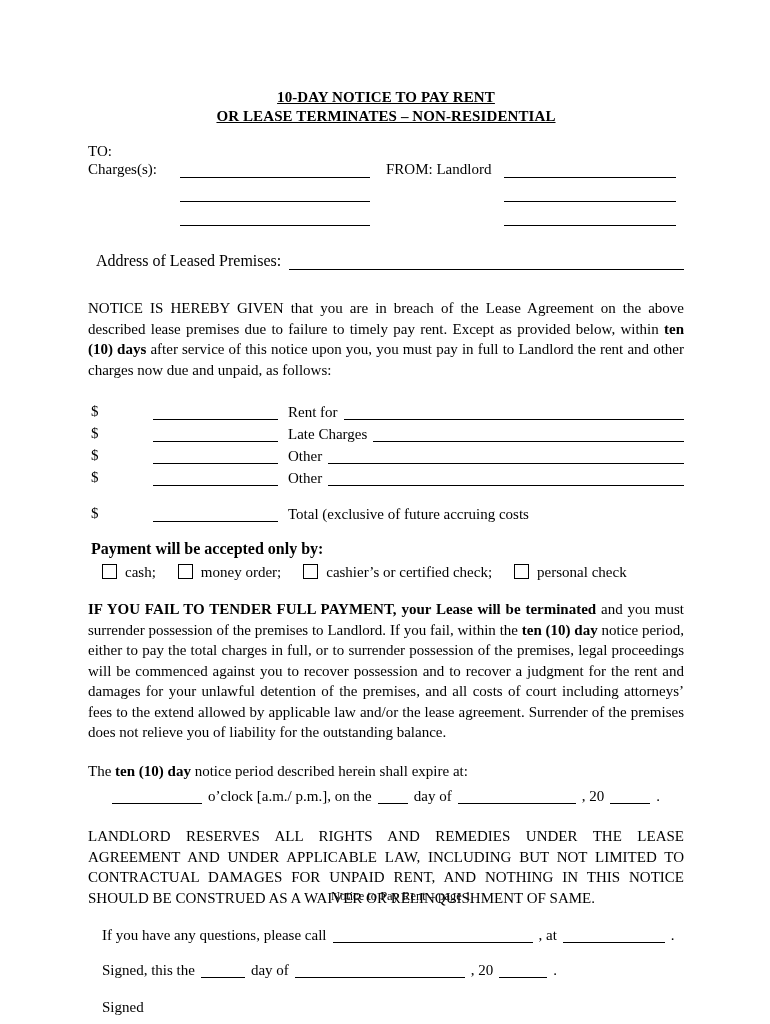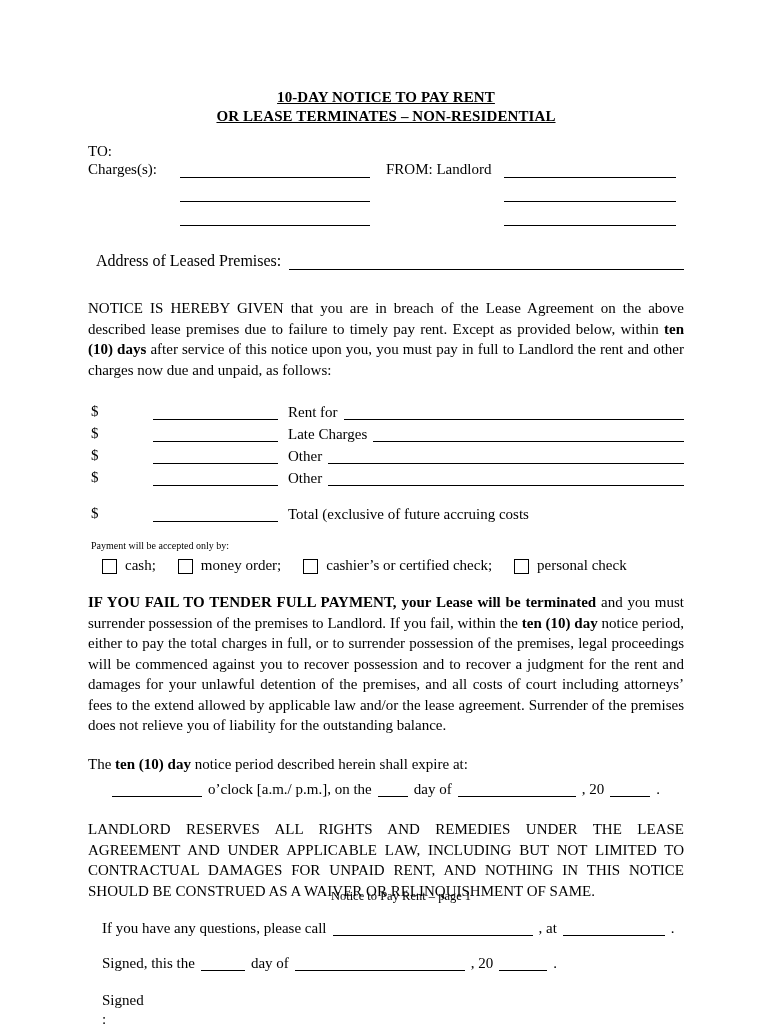--- a/index.html
+++ b/index.html
@@ -133,42 +133,43 @@
     margin-top: 18px;
   }
   .amt-label-wide {
     flex: 0 0 auto;
     padding-left: 10px;
     line-height: 15px;
   }
 
   
   .pay-note {
-    font-size: 10px;
+    font-size: 16px;
     margin-top: 18px;
     padding-left: 3px;
+    font-weight: bold;
   }
   .pay-row {
     display: flex;
     align-items: center;
     font-size: 15px;
     margin-top: 6px;
     padding-left: 14px;
   }
   .checkbox {
     width: 13px;
     height: 13px;
     border: 1px solid #000;
     display: inline-block;
     margin-right: 8px;
     background: #fff;
   }
   .pay-item {
     display: flex;
-    align-items: flex-end;
+    align-items: flex-start;
     margin-right: 22px;
   }
 
   
   .expire-row {
     display: flex;
     align-items: flex-end;
     font-size: 15px;
     margin-top: 8px;
     padding-left: 24px;

